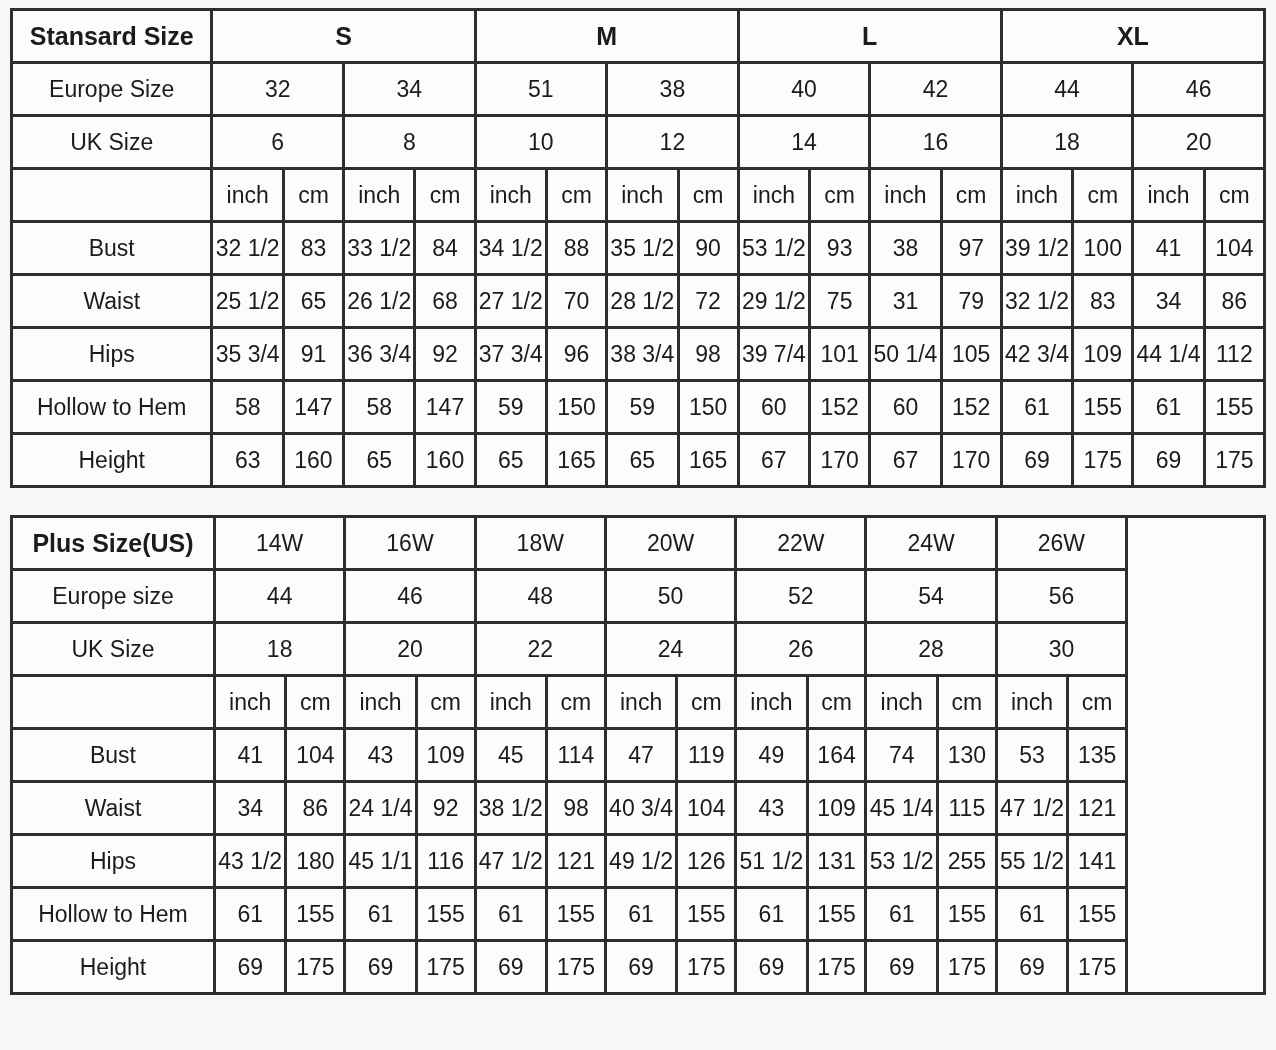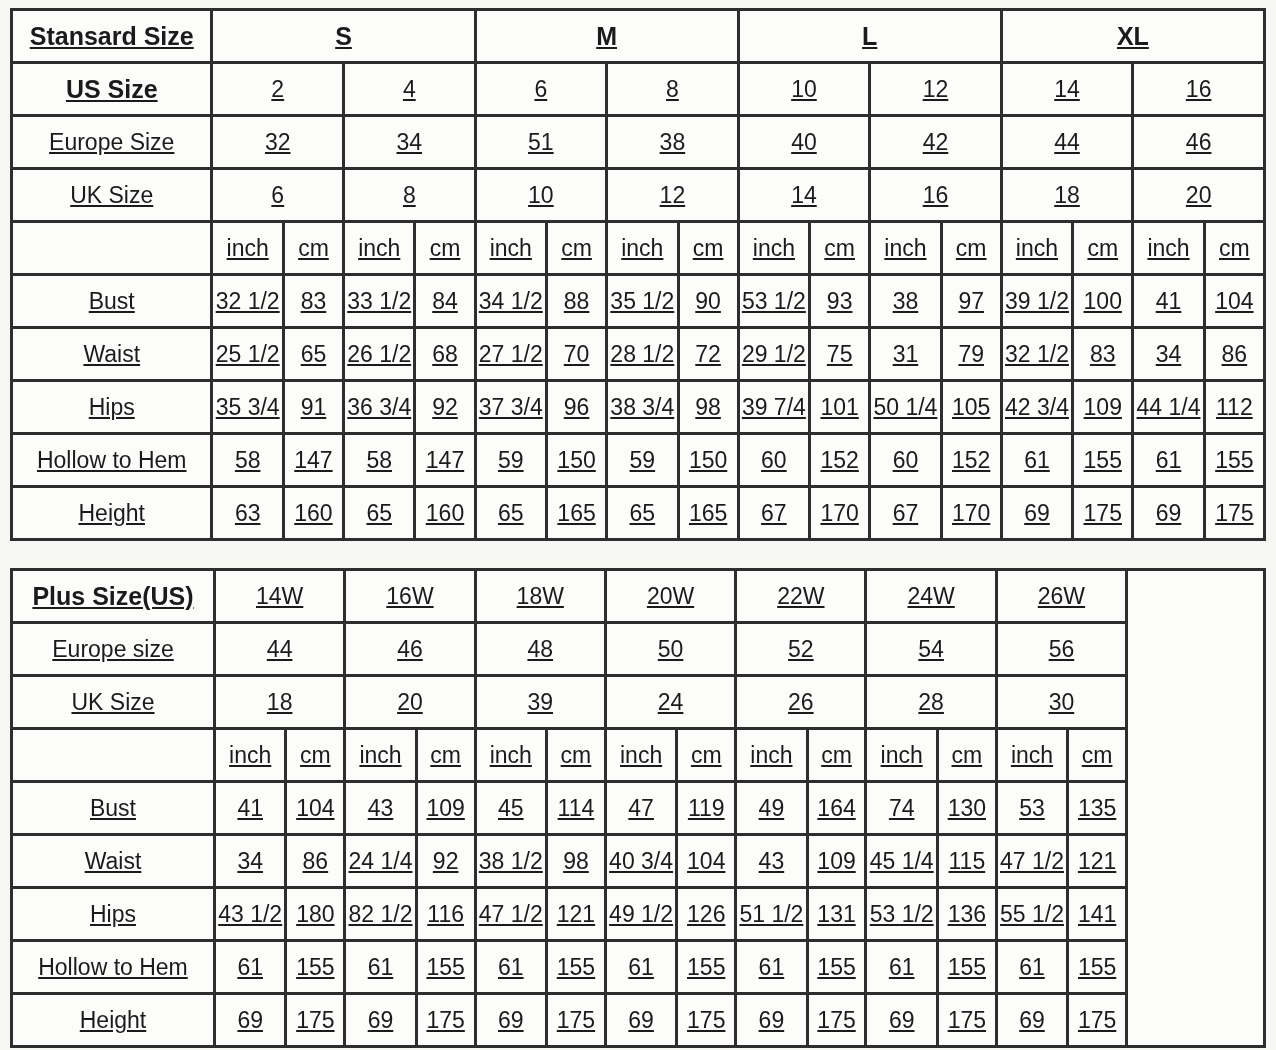--- a/index.html
+++ b/index.html
@@ -8,21 +8,20 @@
     background: #f7f7f5;
     font-family: "Liberation Sans", "DejaVu Sans", sans-serif;
     color: #1b1b1b;
   }
   .page {
     width: 1276px;
     height: 1050px;
     box-sizing: border-box;
     padding: 8px 10px 6px 10px;
     background: #f7f7f5;
-    text-decoration: underline;
   }
   table.size-table {
     border-collapse: collapse;
     table-layout: fixed;
     width: 100%;
     background: #fcfcfb;
   }
   .table-gap { height: 27px; }
   table.size-table td {
     border: 3px solid #2e2e2e;
@@ -74,31 +73,20 @@
       <col class="c-inch">
         <col class="c-cm">
     </colgroup>
     <tbody>
         <tr>
           <td class="bold">Stansard Size</td>
           <td colspan="4" class="bold">S</td>
           <td colspan="4" class="bold">M</td>
           <td colspan="4" class="bold">L</td>
           <td colspan="4" class="bold">XL</td>
-        </tr>
-        <tr>
-          <td class="bold">US Size</td>
-          <td colspan="2">2</td>
-          <td colspan="2">4</td>
-          <td colspan="2">6</td>
-          <td colspan="2">8</td>
-          <td colspan="2">10</td>
-          <td colspan="2">12</td>
-          <td colspan="2">14</td>
-          <td colspan="2">16</td>
         </tr>
         <tr>
           <td>Europe Size</td>
           <td colspan="2">32</td>
           <td colspan="2">34</td>
           <td colspan="2">51</td>
           <td colspan="2">38</td>
           <td colspan="2">40</td>
           <td colspan="2">42</td>
           <td colspan="2">44</td>
@@ -272,21 +260,21 @@
           <td colspan="2">48</td>
           <td colspan="2">50</td>
           <td colspan="2">52</td>
           <td colspan="2">54</td>
           <td colspan="2">56</td>
         </tr>
         <tr>
           <td>UK Size</td>
           <td colspan="2">18</td>
           <td colspan="2">20</td>
-          <td colspan="2">39</td>
+          <td colspan="2">22</td>
           <td colspan="2">24</td>
           <td colspan="2">26</td>
           <td colspan="2">28</td>
           <td colspan="2">30</td>
         </tr>
         <tr>
           <td></td>
           <td>inch</td>
           <td>cm</td>
           <td>inch</td>
@@ -333,30 +321,30 @@
           <td>109</td>
           <td>45 1/4</td>
           <td>115</td>
           <td>47 1/2</td>
           <td>121</td>
         </tr>
         <tr>
           <td>Hips</td>
           <td>43 1/2</td>
           <td>180</td>
-          <td>82 1/2</td>
+          <td>45 1/1</td>
           <td>116</td>
           <td>47 1/2</td>
           <td>121</td>
           <td>49 1/2</td>
           <td>126</td>
           <td>51 1/2</td>
           <td>131</td>
           <td>53 1/2</td>
-          <td>136</td>
+          <td>255</td>
           <td>55 1/2</td>
           <td>141</td>
         </tr>
         <tr>
           <td>Hollow to Hem</td>
           <td>61</td>
           <td>155</td>
           <td>61</td>
           <td>155</td>
           <td>61</td>

